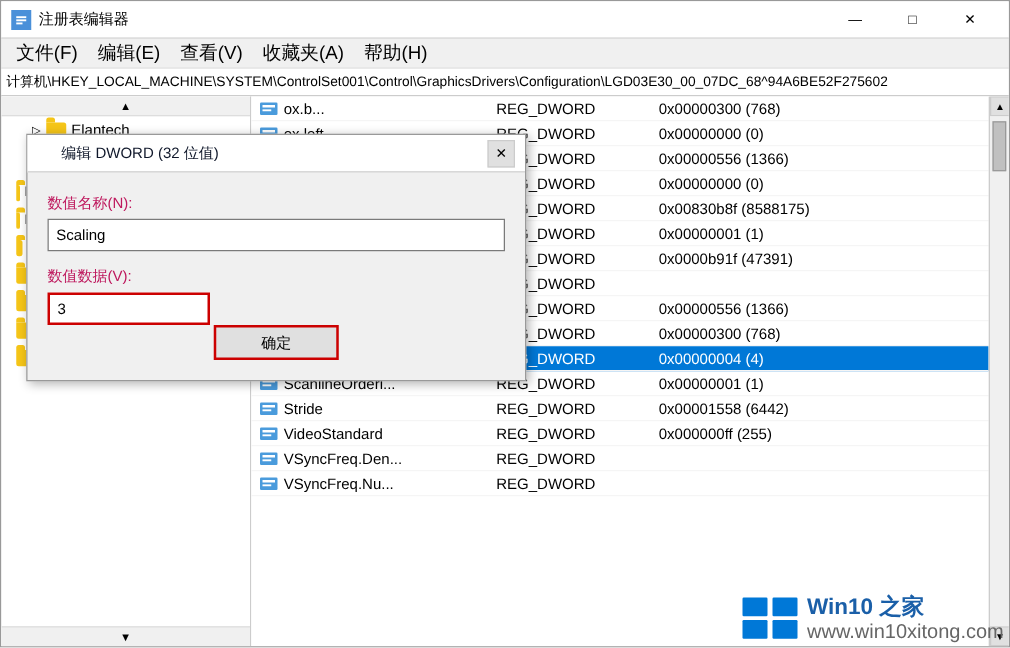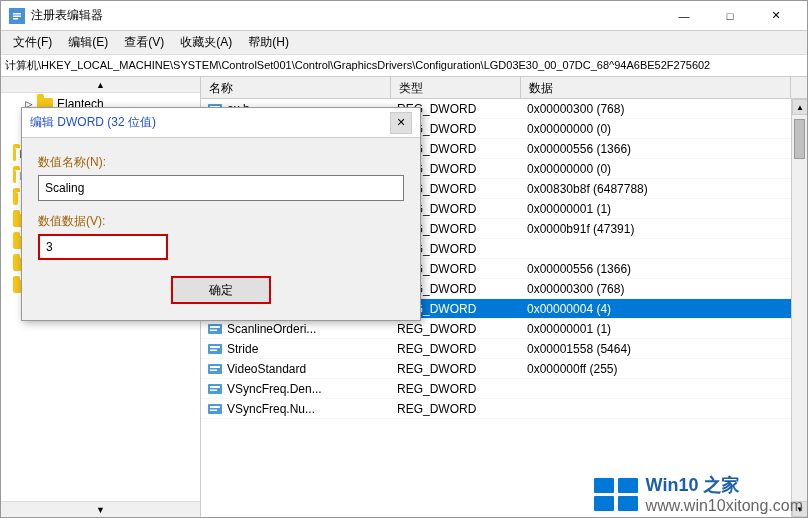--- a/index.html
+++ b/index.html
@@ -76,21 +76,21 @@
       background: #f0f0f0;
       display: flex;
       align-items: center;
       padding: 0 4px;
       border-bottom: 1px solid #ddd;
     }
 
     .menu-item {
       padding: 2px 8px;
       cursor: pointer;
-      font-size: 12px;
+      font-size: 15px;
     }
 
     
     .address-bar {
       height: 22px;
       background: #fff;
       border-bottom: 1px solid #ccc;
       display: flex;
       align-items: center;
       padding: 0 4px;
@@ -230,21 +230,22 @@
       display: flex;
       align-items: center;
       justify-content: space-between;
       padding: 0 8px;
       border-bottom: 1px solid #ccc;
     }
 
     .dialog-title-text {
       font-size: 12px;
       font-weight: normal;
-      color: #1d4ed8;
+      color: #0f172a;
+      margin-left: 19px;
     }
 
     .dialog-close-btn {
       width: 22px;
       height: 22px;
       border: 1px solid #ccc;
       background: #e0e0e0;
       cursor: pointer;
       display: flex;
       align-items: center;
@@ -252,21 +253,21 @@
       font-size: 11px;
     }
 
     .dialog-body {
       padding: 16px;
     }
 
     .dialog-label {
       font-size: 12px;
       margin-bottom: 4px;
-      color: #a16207;
+      color: #be185d;
     }
 
     .dialog-input {
       width: 100%;
       height: 26px;
       border: 1px solid #7a7a7a;
       padding: 2px 6px;
       font-size: 12px;
       background: #fff;
       margin-bottom: 12px;
@@ -304,21 +305,21 @@
       display: flex;
       align-items: center;
       gap: 6px;
       margin-bottom: 6px;
       font-size: 12px;
     }
 
     .dialog-buttons {
       display: flex;
       justify-content: center;
-      margin-top: 16px;
+      margin-top: 0;
       align-items: center;
     }
 
     .btn-ok {
       width: 100px;
       height: 28px;
       background: #e0e0e0;
       border: 2px solid #cc0000;
       cursor: pointer;
       font-size: 12px;
@@ -460,26 +461,20 @@
       <div class="tree-item" style="padding-left: 12px;">
         <span class="folder-yellow"></span>
         <span style="margin-left:4px;">InternalMonEdid</span>
       </div>
 
       <div style="margin-top:auto; height:16px; background:#f0f0f0; border-top:1px solid #ddd; display:flex; align-items:center; justify-content:center; cursor:pointer; font-size:9px;">▼</div>
     </div>
 
     <div class="registry-panel">
 
-      <div class="registry-header">
-        <div class="reg-col-header" style="width:190px;">名称</div>
-        <div class="reg-col-header" style="width:130px;">类型</div>
-        <div class="reg-col-header" style="flex:1;">数据</div>
-        <div style="width:16px;"></div>
-      </div>
 
       <div style="flex:1; display:flex; overflow:hidden;">
         <div class="reg-rows" style="flex:1; overflow:hidden;">
 
           <div class="reg-row">
             <div class="reg-cell" style="width:190px;">
               <svg width="16" height="16" style="margin-right:4px; flex-shrink:0;">
                   <rect x="1" y="3" width="14" height="10" fill="#4a9bdc" rx="1"></rect>
                   <rect x="3" y="5" width="10" height="2" fill="#fff"></rect>
                   <rect x="3" y="8.5" width="7" height="1.5" fill="#fff"></rect>
@@ -532,21 +527,21 @@
           <div class="reg-row">
             <div class="reg-cell" style="width:190px;">
               <svg width="16" height="16" style="margin-right:4px; flex-shrink:0;">
                   <rect x="1" y="3" width="14" height="10" fill="#4a9bdc" rx="1"></rect>
                   <rect x="3" y="5" width="10" height="2" fill="#fff"></rect>
                   <rect x="3" y="8.5" width="7" height="1.5" fill="#fff"></rect>
                 </svg>
               ...Den...
             </div>
             <div class="reg-cell" style="width:130px;">REG_DWORD</div>
-            <div class="reg-cell" style="flex:1;">0x00830b8f (6487788)</div>
+            <div class="reg-cell" style="flex:1;">0x00830b8f (8588175)</div>
           </div>
 
           <div class="reg-row">
             <div class="reg-cell" style="width:190px;">
               <svg width="16" height="16" style="margin-right:4px; flex-shrink:0;">
                   <rect x="1" y="3" width="14" height="10" fill="#4a9bdc" rx="1"></rect>
                   <rect x="3" y="5" width="10" height="2" fill="#fff"></rect>
                   <rect x="3" y="8.5" width="7" height="1.5" fill="#fff"></rect>
                 </svg>
               ...Nu...
@@ -635,21 +630,21 @@
           <div class="reg-row">
             <div class="reg-cell" style="width:190px;">
               <svg width="16" height="16" style="margin-right:4px; flex-shrink:0;">
                   <rect x="1" y="3" width="14" height="10" fill="#4a9bdc" rx="1"></rect>
                   <rect x="3" y="5" width="10" height="2" fill="#fff"></rect>
                   <rect x="3" y="8.5" width="7" height="1.5" fill="#fff"></rect>
                 </svg>
               Stride
             </div>
             <div class="reg-cell" style="width:130px;">REG_DWORD</div>
-            <div class="reg-cell" style="flex:1;">0x00001558 (5464)</div>
+            <div class="reg-cell" style="flex:1;">0x00001558 (6442)</div>
           </div>
 
           <div class="reg-row">
             <div class="reg-cell" style="width:190px;">
               <svg width="16" height="16" style="margin-right:4px; flex-shrink:0;">
                   <rect x="1" y="3" width="14" height="10" fill="#4a9bdc" rx="1"></rect>
                   <rect x="3" y="5" width="10" height="2" fill="#fff"></rect>
                   <rect x="3" y="8.5" width="7" height="1.5" fill="#fff"></rect>
                 </svg>
               VideoStandard

